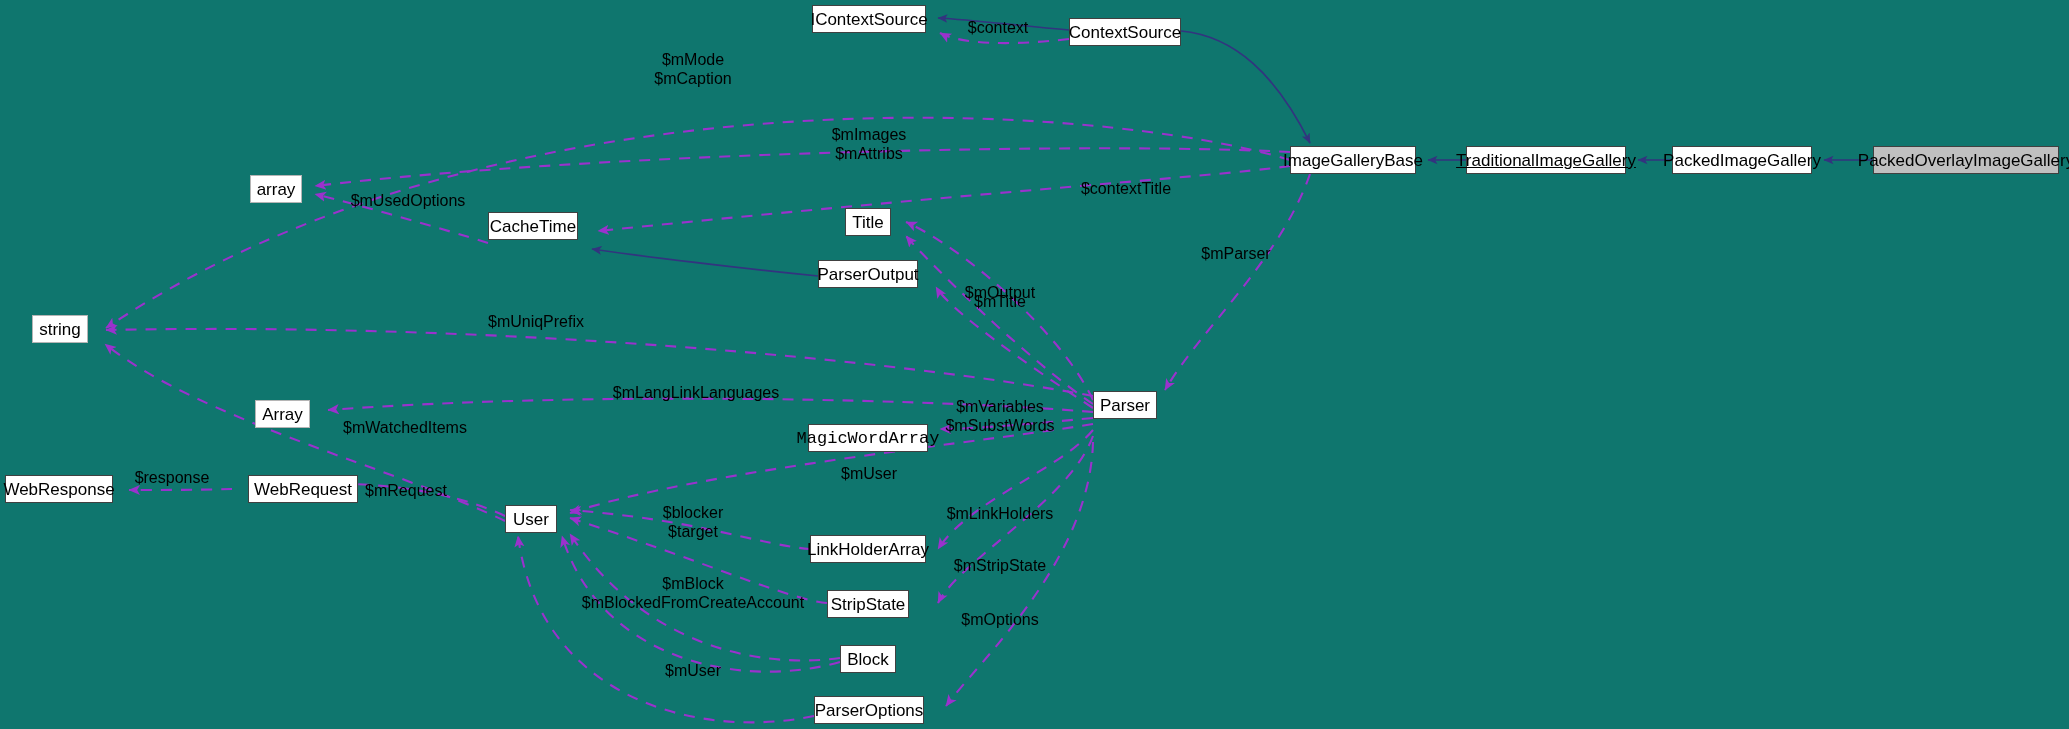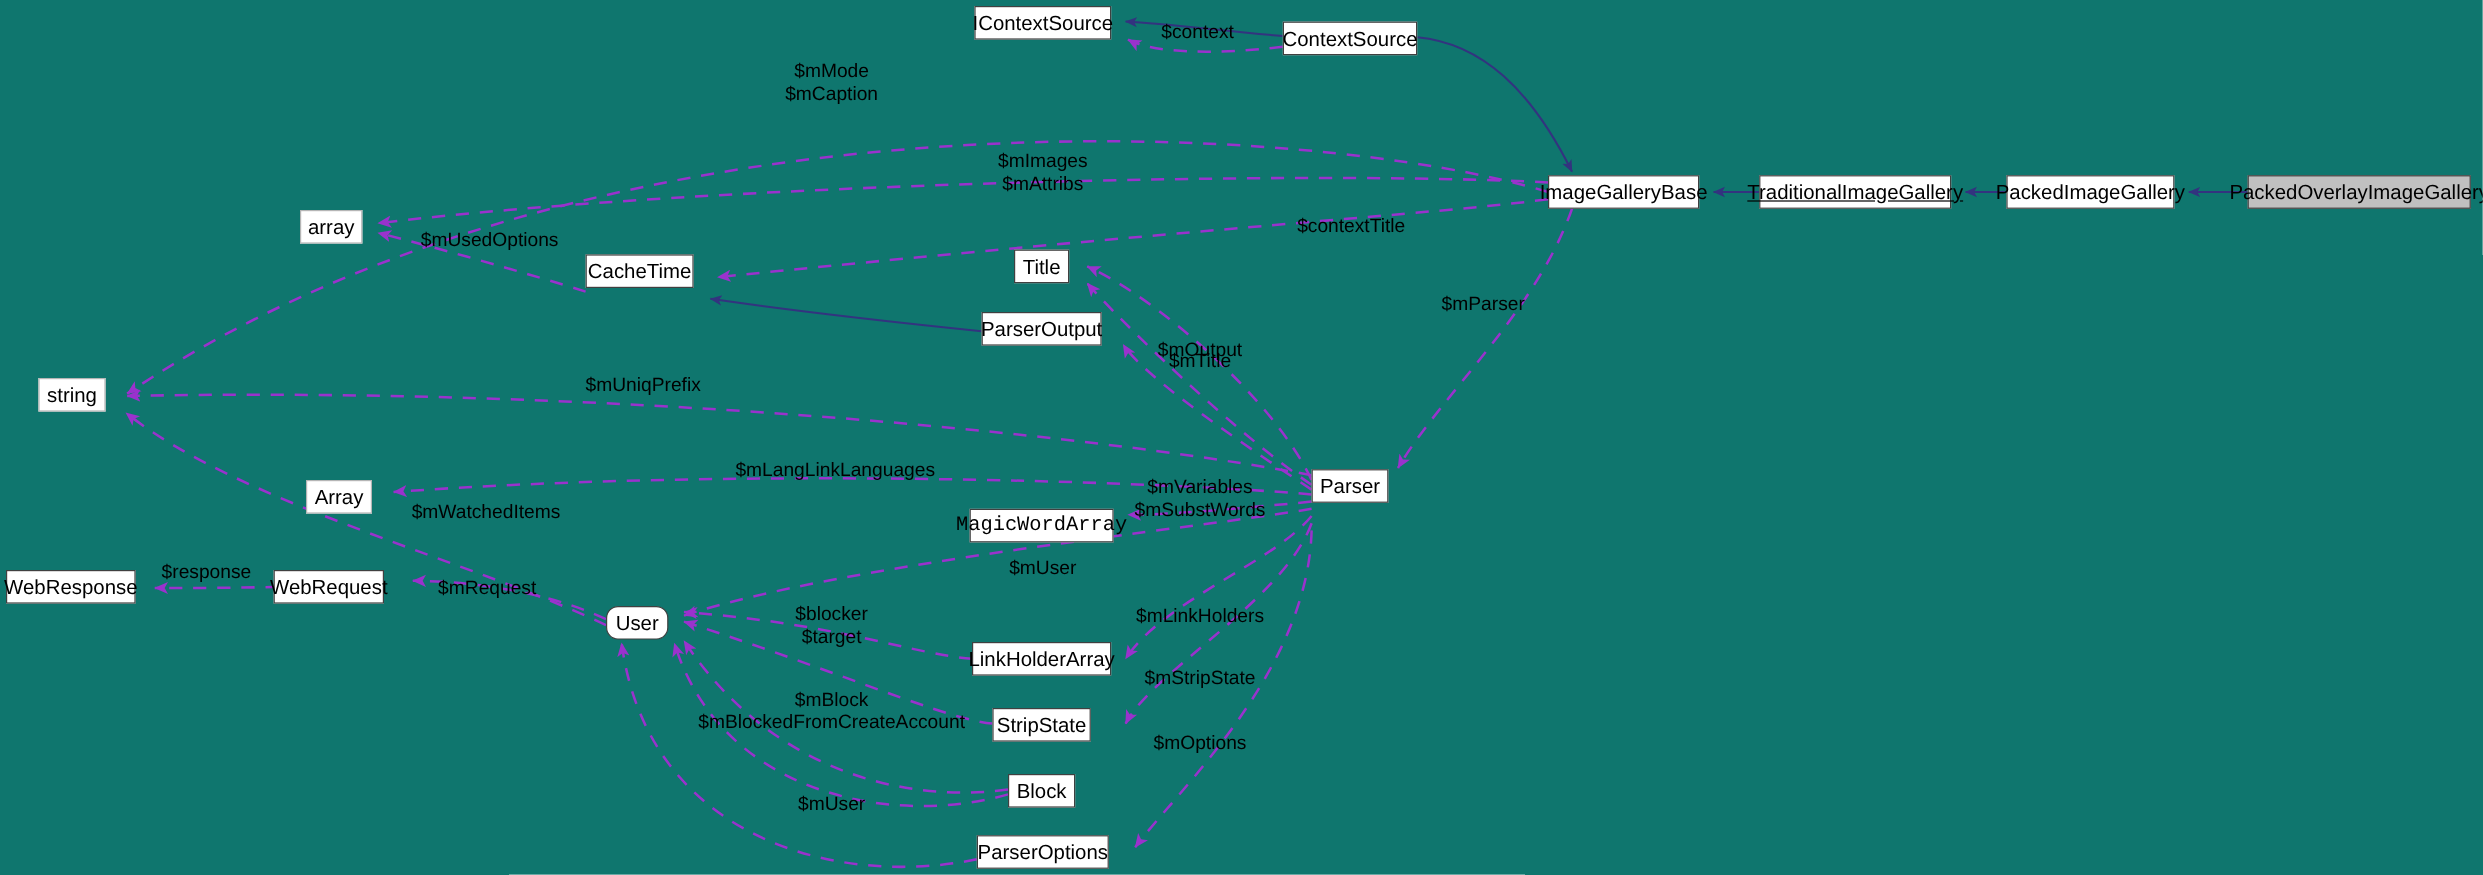--- a/index.html
+++ b/index.html
@@ -102,22 +102,22 @@
       <div class="node highlight" style="left: 1873px; top: 146px; width: 186px;">PackedOverlayImageGallery</div>
       <div class="node lightbox" style="left: 250px; top: 175px; width: 52px;">array</div>
       <div class="node solidbox" style="left: 845px; top: 208px; width: 46px;">Title</div>
       <div class="node solidbox" style="left: 488px; top: 212px; width: 90px;">CacheTime</div>
       <div class="node solidbox" style="left: 818px; top: 260px; width: 100px;">ParserOutput</div>
       <div class="node lightbox" style="left: 32px; top: 315px; width: 56px;">string</div>
       <div class="node lightbox" style="left: 255px; top: 400px; width: 55px;">Array</div>
       <div class="node solidbox" style="left: 1093px; top: 391px; width: 64px;">Parser</div>
       <div class="node solidbox" style="left: 808px; top: 424px; width: 120px; font-family: Liberation Mono, monospace;">MagicWordArray</div>
       <div class="node solidbox" style="left: 5px; top: 475px; width: 108px;">WebResponse</div>
-      <div class="node solidbox" style="left: 228px; top: 475px; width: 92px;">WebRequest</div>
-      <div class="node solidbox" style="left: 505px; top: 505px; width: 52px; border-radius: 10px;">User</div>
+      <div class="node solidbox" style="left: 248px; top: 475px; width: 110px;">WebRequest</div>
+      <div class="node solidbox" style="left: 505px; top: 505px; width: 52px;">User</div>
       <div class="node solidbox" style="left: 810px; top: 535px; width: 116px;">LinkHolderArray</div>
       <div class="node solidbox" style="left: 827px; top: 590px; width: 82px;">StripState</div>
       <div class="node solidbox" style="left: 840px; top: 645px; width: 56px;">Block</div>
       <div class="node solidbox" style="left: 814px; top: 696px; width: 110px;">ParserOptions</div>
     </div>
   <div id="labels">
       <div class="elabel" style="left: 998px; top: 18px;">$context</div>
       <div class="elabel" style="left: 693px; top: 50px;">$mMode</div>
       <div class="elabel" style="left: 693px; top: 69px; text-align: center;">$mCaption</div>
       <div class="elabel" style="left: 869px; top: 125px;">$mImages</div>

